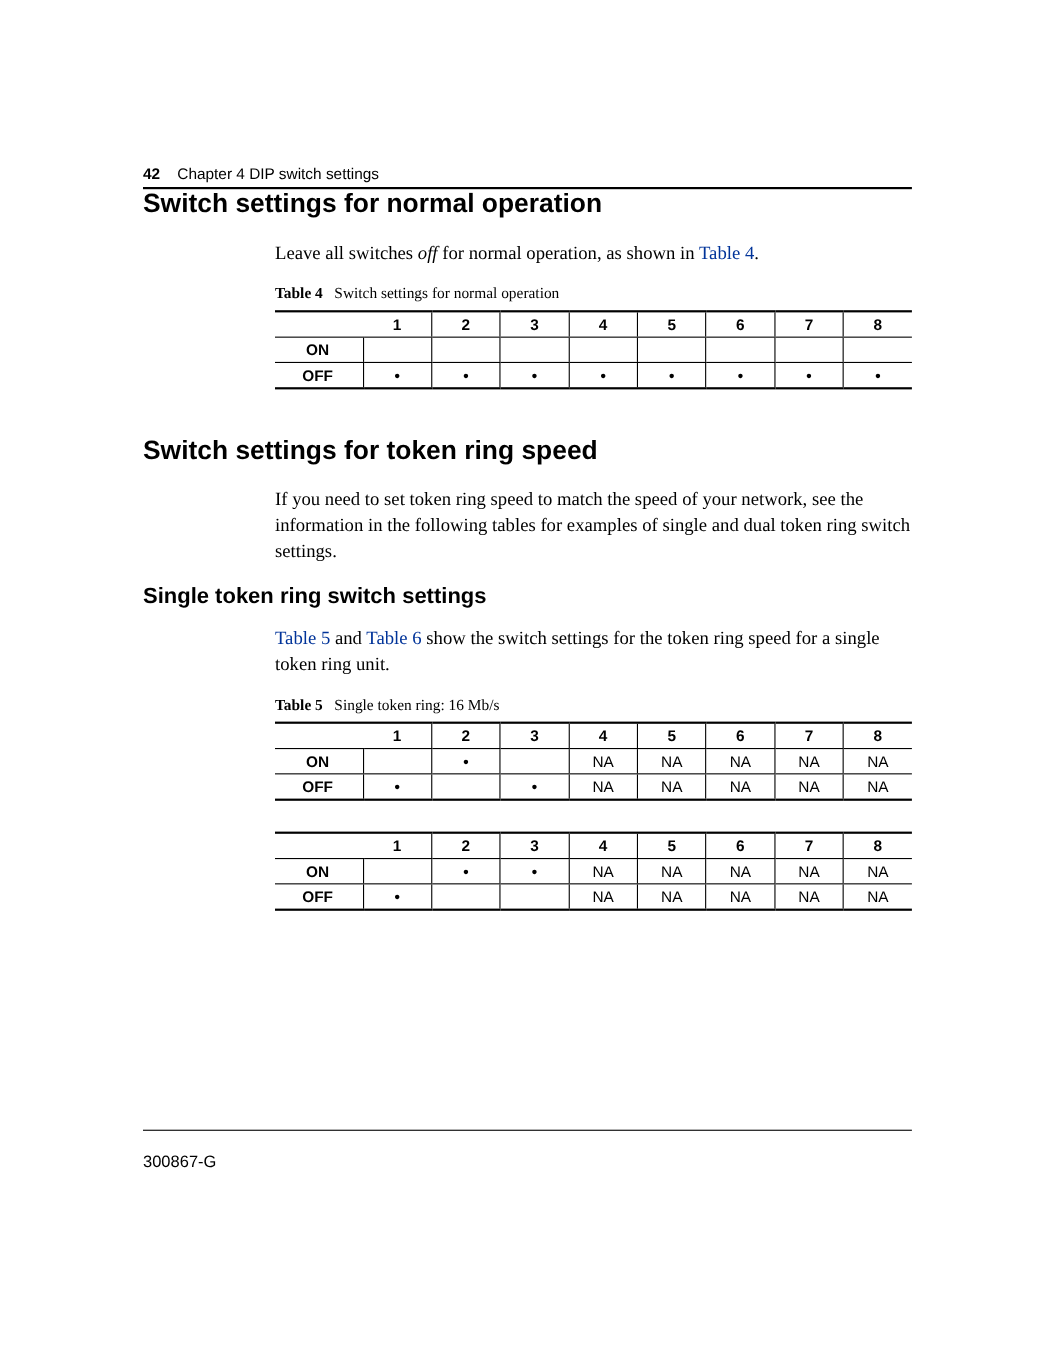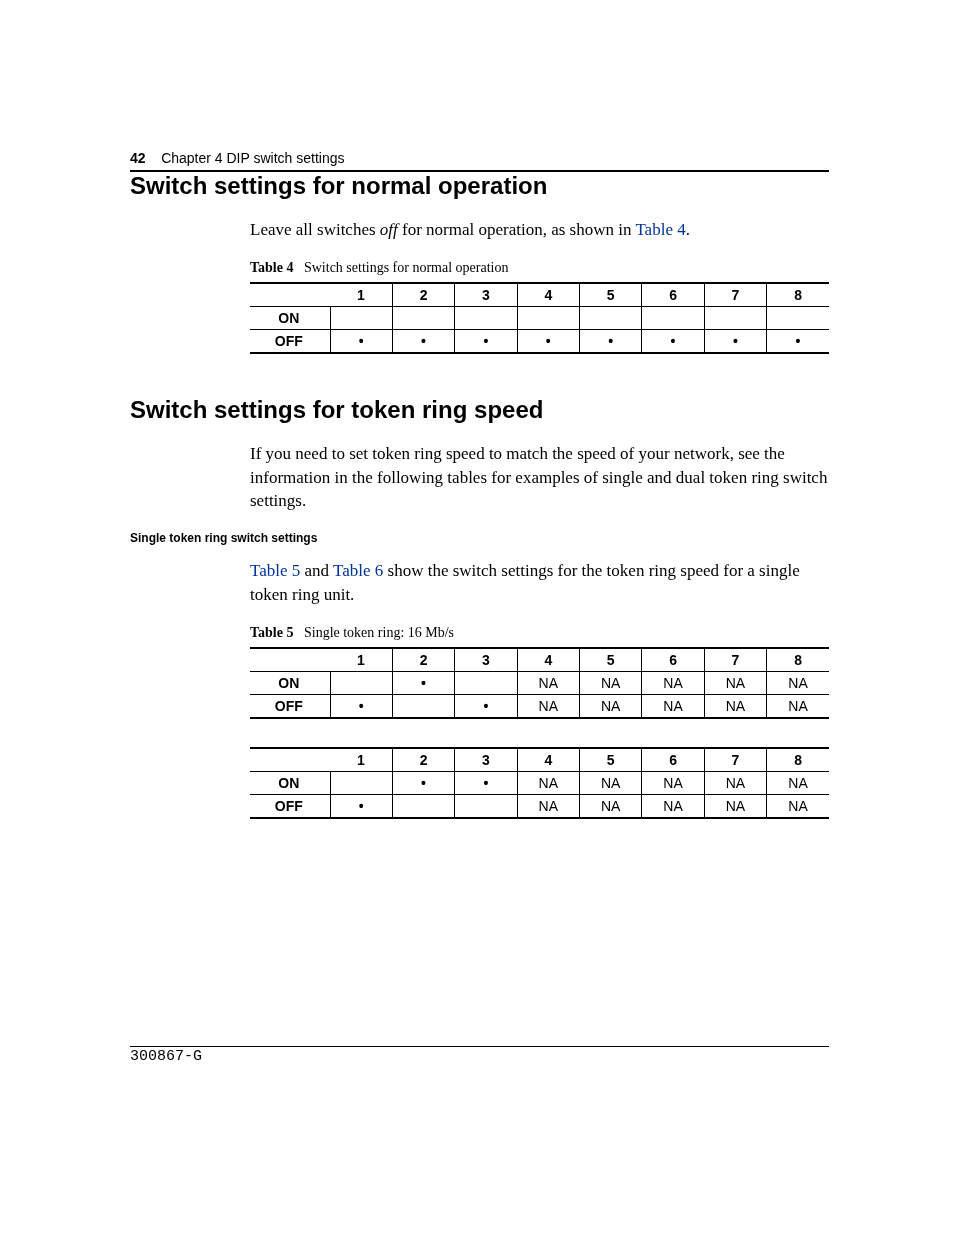--- a/index.html
+++ b/index.html
@@ -24,21 +24,21 @@
     font-weight: bold;
   }
   h1 {
     font-family: Helvetica, Arial, sans-serif;
     font-size: 24px;
     font-weight: bold;
     margin: 0 0 18px 0;
   }
   h2 {
     font-family: Helvetica, Arial, sans-serif;
-    font-size: 12px;
+    font-size: 20px;
     font-weight: bold;
     margin: 0 0 14px 0;
   }
   .indent {
     margin-left: 120px;
   }
   .para {
     font-size: 17px;
     line-height: 1.4;
     margin: 0 0 18px 0;
@@ -91,22 +91,22 @@
     border-bottom: 2px solid #000;
   }
   .section-gap { height: 42px; }
   .section-gap-sm { height: 28px; }
   .footer {
     position: absolute;
     left: 130px;
     right: 125px;
     bottom: 170px;
     border-top: 1px solid #000;
-    padding-top: 1px;
-    font-family: Liberation Mono, monospace;
+    padding-top: 20px;
+    font-family: Liberation Sans, sans-serif;
     font-size: 15px;
   }
   .dot { font-family: Arial, sans-serif; font-weight: bold; }
   
   table.dip thead th.sep { border-left: 1px solid #000; }
 </style>
 </head>
 <body>
 
 <div class="runhead">

